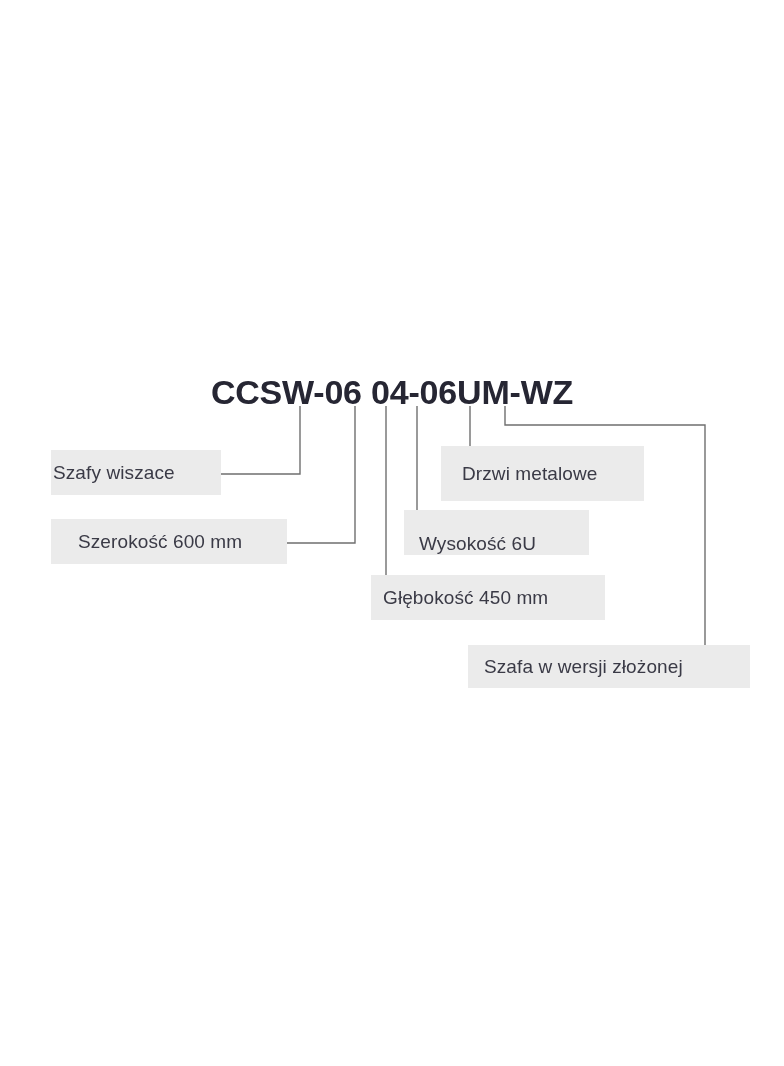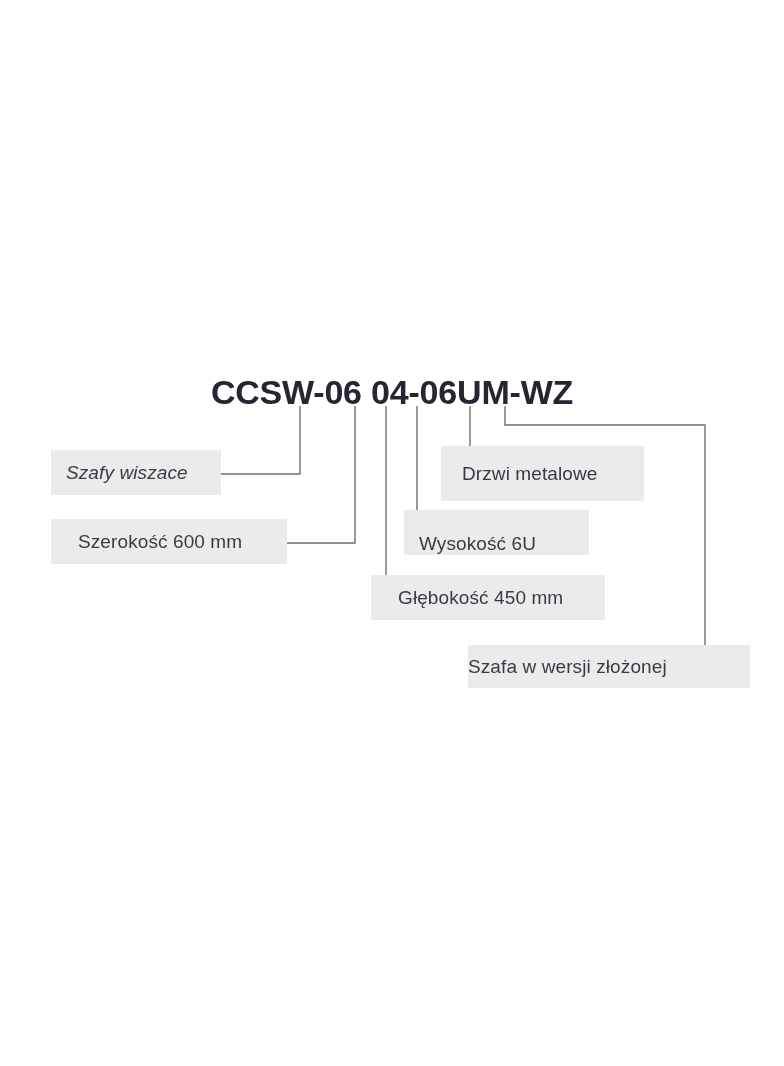--- a/index.html
+++ b/index.html
@@ -65,36 +65,36 @@
   <svg id="connectors" viewBox="0 0 784 1066">
       <polyline points="300,406 300,474 221,474" fill="none" stroke="#6f6f6f" stroke-width="1.4"></polyline>
       <polyline points="355,406 355,543 287,543" fill="none" stroke="#6f6f6f" stroke-width="1.4"></polyline>
       <polyline points="386,406 386,575" fill="none" stroke="#6f6f6f" stroke-width="1.4"></polyline>
       <polyline points="417,406 417,510" fill="none" stroke="#6f6f6f" stroke-width="1.4"></polyline>
       <polyline points="470,406 470,446" fill="none" stroke="#6f6f6f" stroke-width="1.4"></polyline>
       <polyline points="505,406 505,425 705,425 705,645" fill="none" stroke="#6f6f6f" stroke-width="1.4"></polyline>
     </svg>
 
   <div class="label-box align-left" style="left:51px; top:450px; width:170px; height:45px;">
-    <span class="label-text" style="padding-left:15px;font-style:italic;">Szafy wiszace</span>
+    <span class="label-text" style="padding-left:2px;">Szafy wiszace</span>
   </div>
 
   <div class="label-box align-left" style="left:51px; top:519px; width:236px; height:45px;">
     <span class="label-text" style="padding-left:27px;">Szerokość 600 mm</span>
   </div>
 
   <div class="label-box align-left" style="left:371px; top:575px; width:234px; height:45px;">
-    <span class="label-text" style="padding-left:27px;">Głębokość 450 mm</span>
+    <span class="label-text" style="padding-left:12px;">Głębokość 450 mm</span>
   </div>
 
   <div class="label-box align-left" style="left:404px; top:510px; width:185px; height:45px;align-items:flex-end;">
     <span class="label-text" style="padding-left:15px;">Wysokość 6U</span>
   </div>
 
   <div class="label-box align-left" style="left:441px; top:446px; width:203px; height:55px;">
     <span class="label-text" style="padding-left:21px;">Drzwi metalowe</span>
   </div>
 
   <div class="label-box align-left" style="left:468px; top:645px; width:282px; height:43px;">
-    <span class="label-text" style="">Szafa w wersji złożonej</span>
+    <span class="label-text" style="padding-left:16px;">Szafa w wersji złożonej</span>
   </div>
 
 </div>
 
 </body></html>

